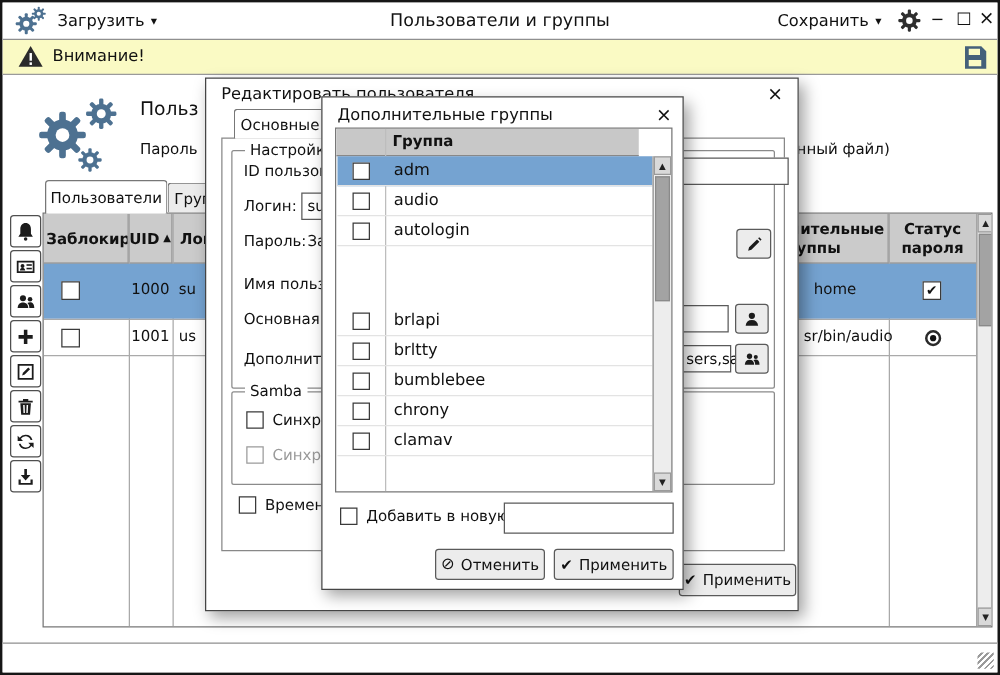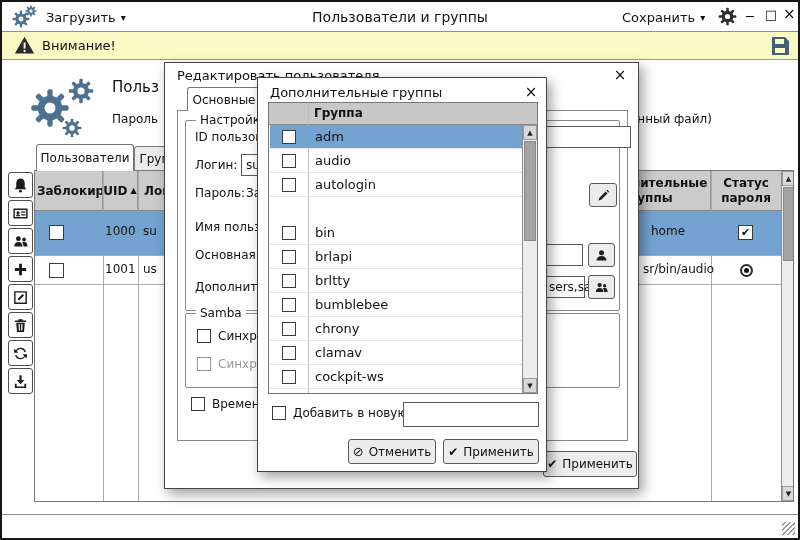--- a/index.html
+++ b/index.html
@@ -334,64 +334,56 @@
       <span>✔</span>
       <span>Применить</span>
     </button>
   </div>
 
   <div class="a dialog" style="left:255px;top:75px;width:290px;height:395px;z-index:30">
     <div class="a dlg-title" style="left:12px;top:7px">Дополнительные группы</div>
     <div class="a xbtn" style="left:264px;top:5px">×</div>
 
     <div class="a frame" style="left:10px;top:24px;width:270px;height:292px;border-color:#777">
-      <div class="a" style="left:0;top:0;width:268px;height:22px;background:#c8c8c8;border-bottom:1px solid #888">
+      <div class="a" style="left:0;top:0;width:242px;height:22px;background:#c8c8c8;border-bottom:1px solid #888">
         <span class="a" style="left:45px;top:3px;font-size:12px;font-weight:bold">Группа</span>
       </div>
       <div class="a" style="left:39px;top:0;width:1px;height:290px;background:#bdbdbd"></div>
 
       <div class="grow sel" style="top:22px">
           <div class="cb"></div>
           <span class="gname">adm</span>
         </div>
       <div class="grow" style="top:46px">
           <div class="cb"></div>
           <span class="gname">audio</span>
         </div>
       <div class="grow" style="top:70px">
           <div class="cb"></div>
           <span class="gname">autologin</span>
         </div>
-      <div class="grow" style="top:118px">
-          <div class="cb"></div>
-          <span class="gname">bin</span>
-        </div>
       <div class="grow" style="top:142px">
           <div class="cb"></div>
           <span class="gname">brlapi</span>
         </div>
       <div class="grow" style="top:166px">
           <div class="cb"></div>
           <span class="gname">brltty</span>
         </div>
       <div class="grow" style="top:190px">
           <div class="cb"></div>
           <span class="gname">bumblebee</span>
         </div>
       <div class="grow" style="top:214px">
           <div class="cb"></div>
           <span class="gname">chrony</span>
         </div>
       <div class="grow" style="top:238px">
           <div class="cb"></div>
           <span class="gname">clamav</span>
-        </div>
-      <div class="grow" style="top:262px">
-          <div class="cb"></div>
-          <span class="gname">cockpit-ws</span>
         </div>
 
       <div class="a sb" style="left:253px;top:22px;width:15px;height:268px">
         <div class="sb-btn" style="top:0;height:15px">
             <span>▲</span>
           </div>
         <div class="sb-thumb" style="top:16px;width:12px;height:100px"></div>
         <div class="sb-btn" style="top:253px;height:15px">
             <span>▼</span>
           </div>

